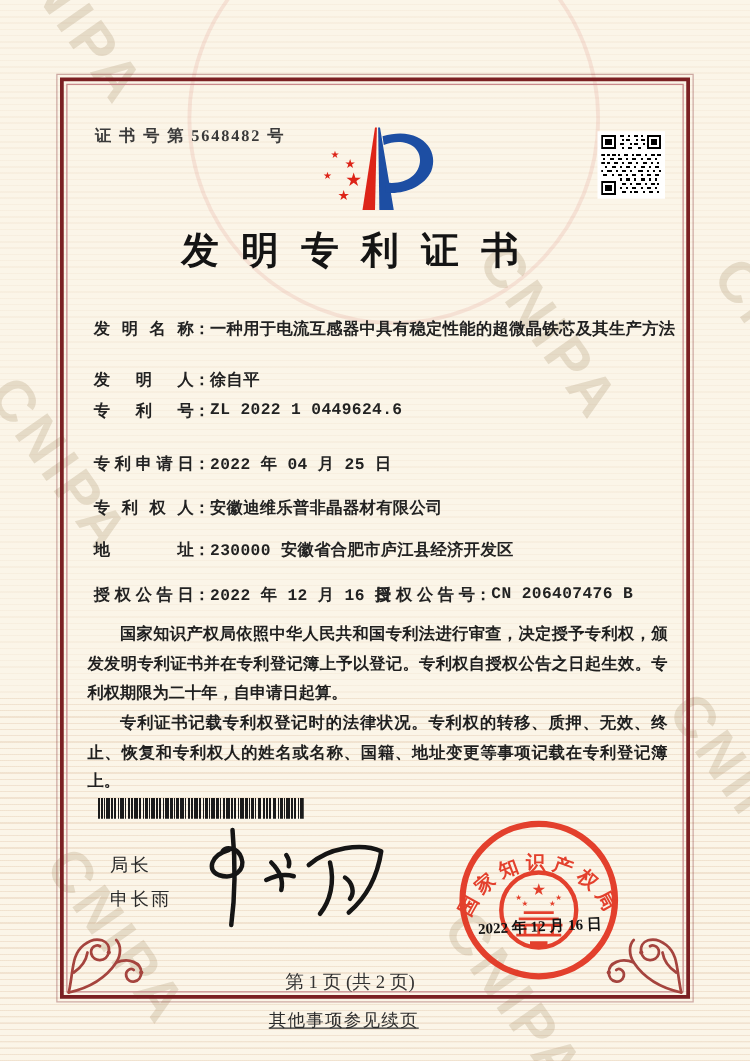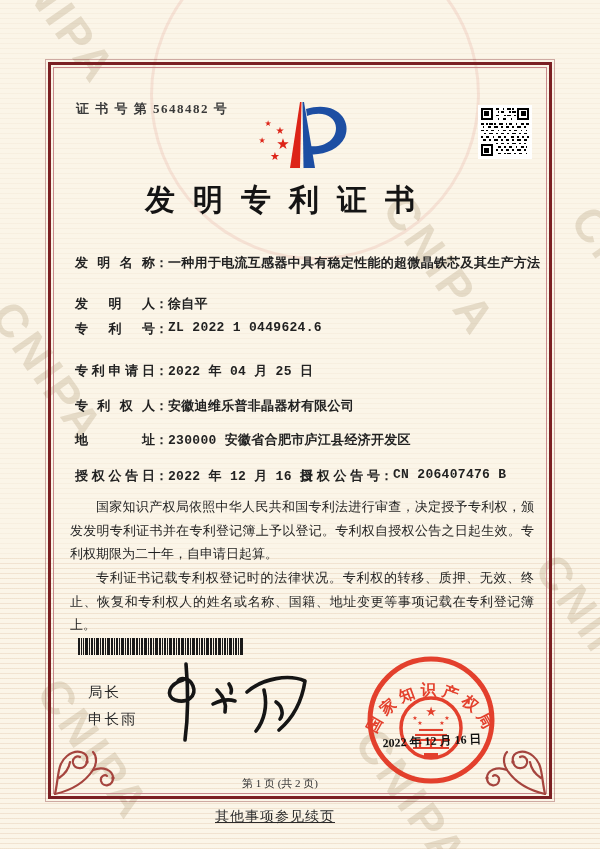--- a/index.html
+++ b/index.html
@@ -28,29 +28,29 @@
   .qr{position:absolute;left:478px;top:105px;width:54px;height:54px;background:#fff;padding:3px;}
   .title{position:absolute;left:48px;top:180px;width:464px;text-align:center;font-size:30px;font-weight:700;
       letter-spacing:18px;text-indent:18px;color:#141414;}
   .frow{position:absolute;left:75px;display:flex;white-space:nowrap;font-size:13px;font-weight:600;color:var(--ink);font-family:Liberation Mono, monospace;}
   .flabel{display:inline-block;width:80px;text-align:justify;text-align-last:justify;}
   .fcolon{display:inline-block;width:13px;}
   .fvalue{letter-spacing:0.3px;}
   .r1{top:254px}.r2{top:295px}.r3{top:320px}.r4{top:362px}.r5{top:397px}.r6{top:431px}.r7{top:467px}
   .r7 .fvalue.first{display:inline-block;width:132px;}
   .paras{position:absolute;left:70px;top:495px;width:464px;font-size:13px;line-height:1.82;color:#1f1f1f;text-align:justify;}
-  .paras p{text-indent:2em;margin:0;}
+  .paras p{text-indent:2em;margin:0;font-weight:bold;}
   .barcode{position:absolute;left:78px;top:638px;}
   .officer{position:absolute;left:88px;font-size:14.5px;font-weight:400;color:#2a2a2a;letter-spacing:2px;}
   .officer.t1{top:683px}.officer.t2{top:710px}
   .signature{position:absolute;left:155px;top:658px;}
   .seal{position:absolute;left:363px;top:652px;opacity:0.93;}
   .seal-date{position:absolute;left:368px;top:733px;width:128px;text-align:center;font-size:12px;font-weight:700;
       color:#111;transform:rotate(-2.5deg);z-index:5;}
-  .page-info{position:absolute;left:170px;top:776px;width:220px;text-align:center;font-size:11px;color:#333;}
+  .page-info{position:absolute;left:170px;top:776px;width:220px;text-align:center;font-size:15px;color:#333;}
   .footer-note{position:absolute;left:165px;top:808px;width:220px;text-align:center;font-size:14px;color:#2c2c2c;letter-spacing:1px;text-decoration:underline;}
 </style>
 </head>
 <body>
 
 <div class="page">
 
   <span class="wm" style="left:-20px;top:-14px">CNIPA</span>
   <span class="wm" style="left:545px;top:-22px">CNIPA</span>
   <span class="wm" style="left:360px;top:238px">CNIPA</span>

